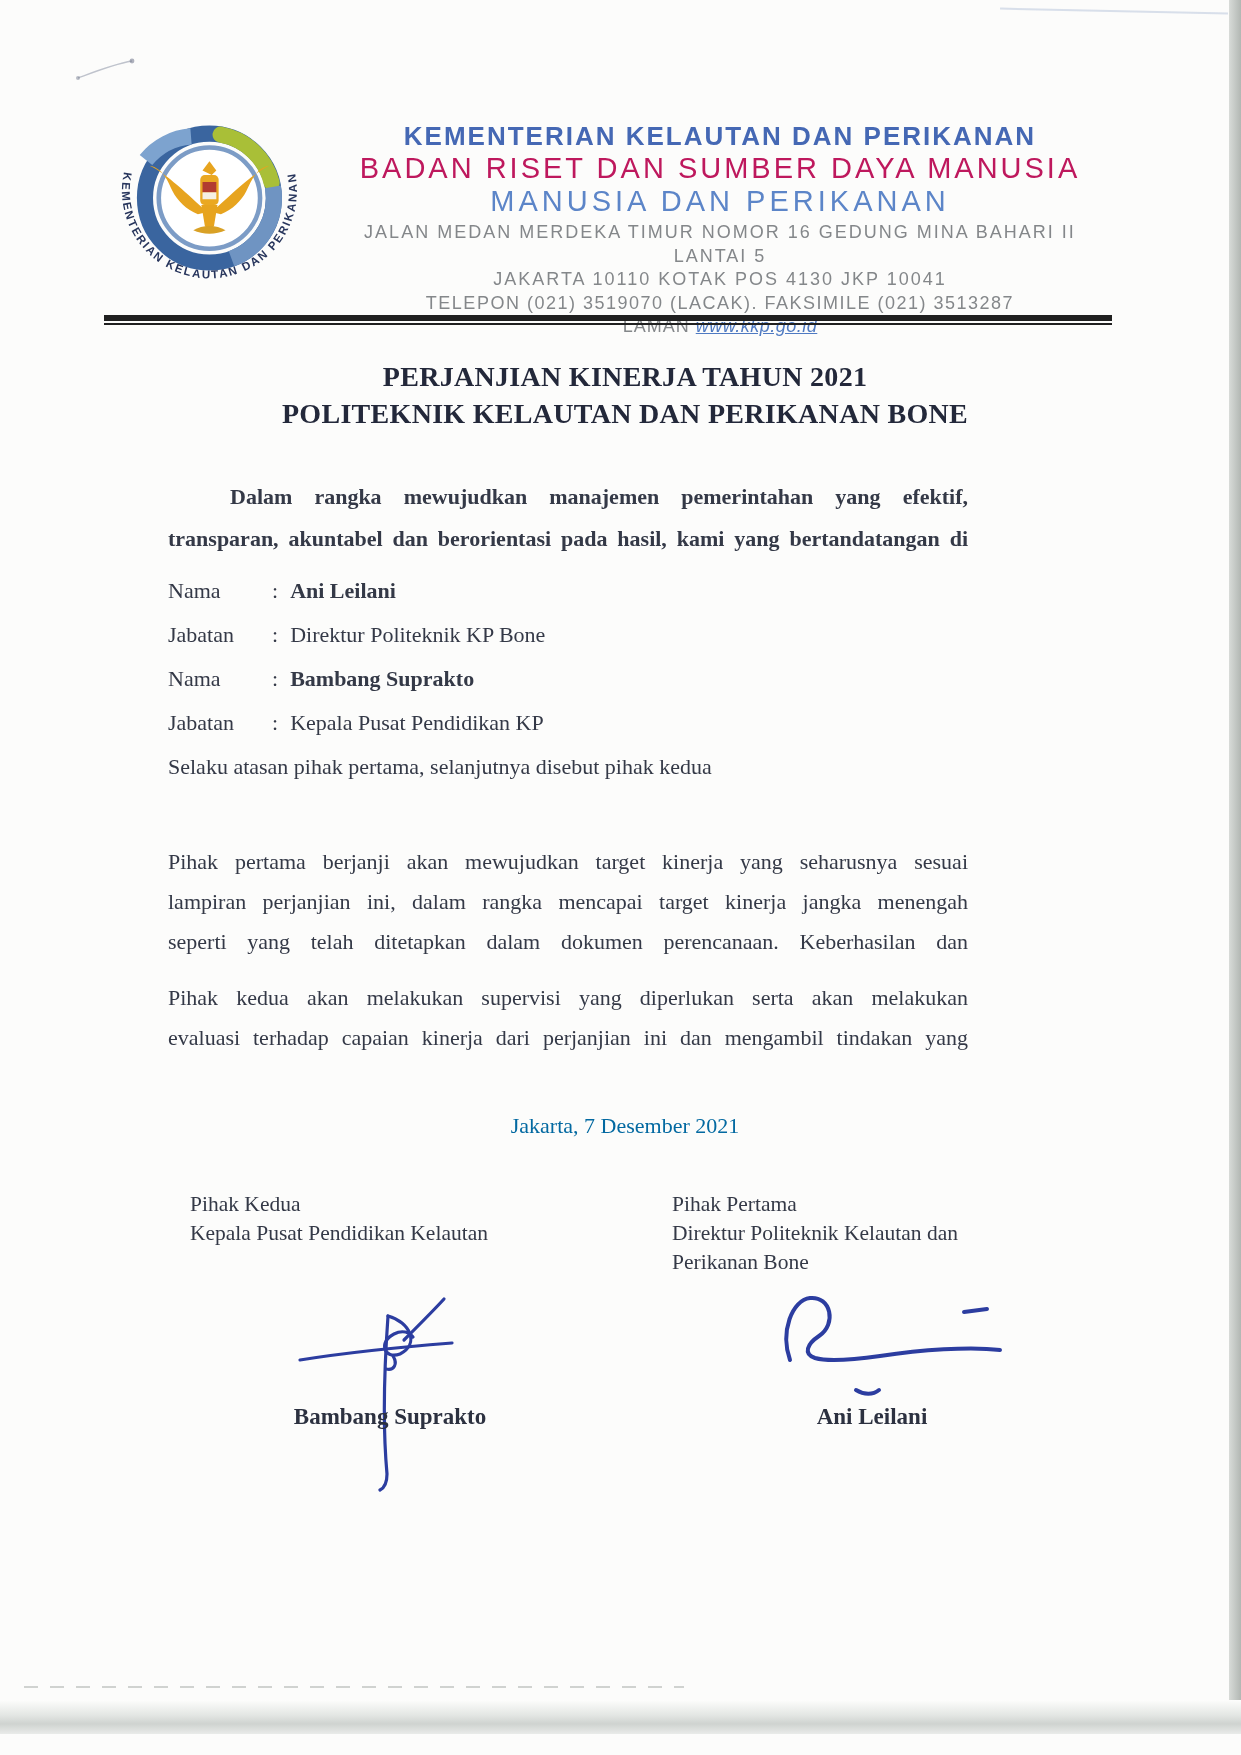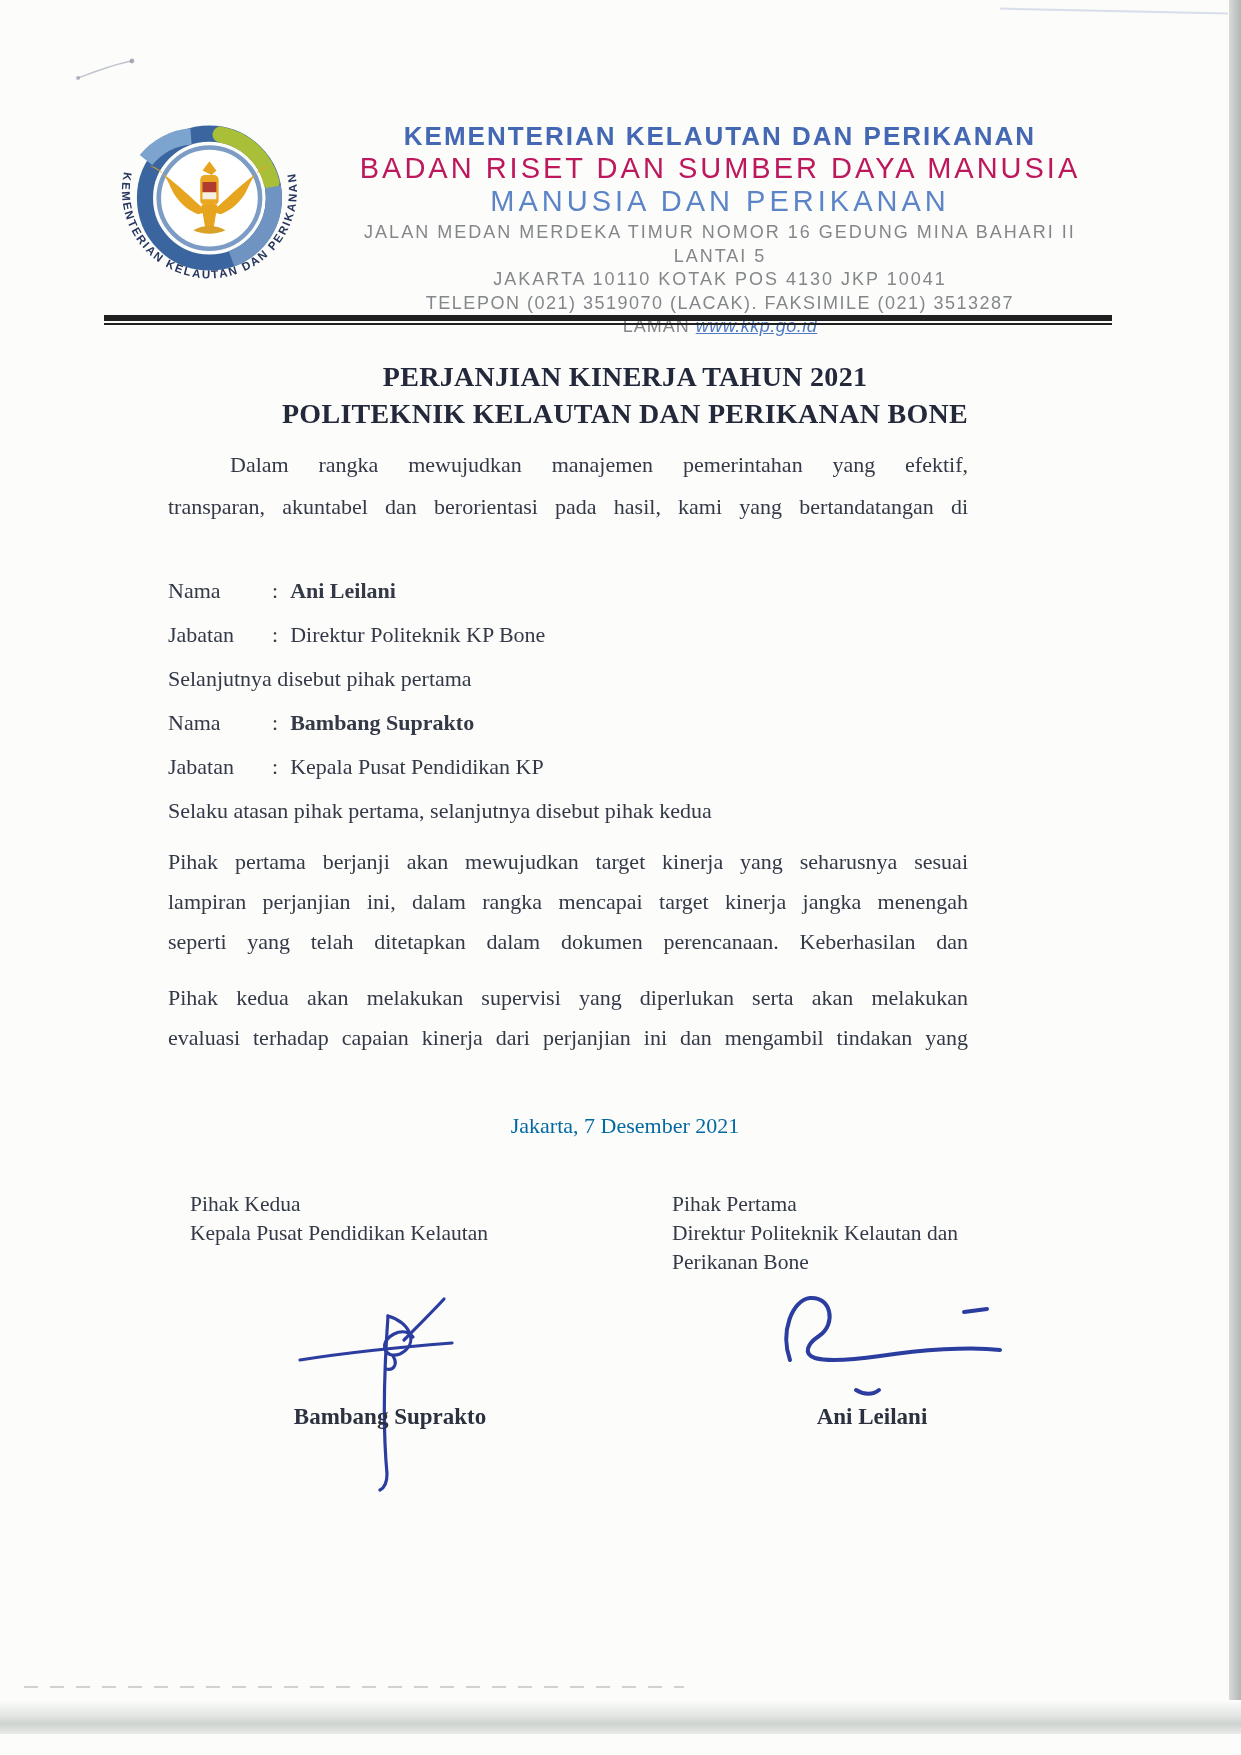--- a/index.html
+++ b/index.html
@@ -31,21 +31,21 @@
   .lh-laman{font-size:18px;letter-spacing:1px;line-height:23.5px;color:#84878a;}
   .lh-link{color:#4f7ac2;font-style:italic;text-decoration:underline;letter-spacing:.5px;cursor:pointer;}
   .rule{position:absolute;left:104px;top:315px;width:1008px;}
   .rule-thick{height:6px;background:#202020;}
   .rule-thin{height:2px;background:#202020;margin-top:2px;}
   
   .doc-title{position:absolute;left:100px;top:358px;width:1050px;text-align:center;
     font-weight:bold;font-size:28px;line-height:37px;color:#23283a;letter-spacing:.3px;}
   
   .bodycol{position:absolute;left:168px;width:800px;font-size:22px;color:#343947;}
-  .p-open{top:444px;line-height:42px;}
+  .p-open{top:476px;line-height:42px;font-weight:bold;}
   .jline{text-align:justify;text-align-last:justify;}
   .jline-last{text-align:left;}
   .indent{text-indent:62px;}
   .rows{top:576px;}
   .row{height:44px;line-height:30px;}
   .lbl{display:inline-block;width:104px;}
   .colon{margin-right:12px;}
   .bold{font-weight:bold;}
   .p-commit{top:842px;line-height:40px;}
   .p-superv{top:978px;line-height:40px;}
@@ -131,21 +131,20 @@
     <div class="jline">transparan, akuntabel dan berorientasi pada hasil, kami yang bertandatangan di</div>
   </div>
 
   <div class="bodycol rows">
     <div class="row">
       <span class="lbl">Nama</span><span class="colon">:</span><span class="bold">Ani Leilani</span>
     </div>
     <div class="row">
       <span class="lbl">Jabatan</span><span class="colon">:</span><span>Direktur Politeknik KP Bone</span>
     </div>
-    <div class="row">Selanjutnya disebut pihak pertama</div>
     <div class="row">
       <span class="lbl">Nama</span><span class="colon">:</span><span class="bold">Bambang Suprakto</span>
     </div>
     <div class="row">
       <span class="lbl">Jabatan</span><span class="colon">:</span><span>Kepala Pusat Pendidikan KP</span>
     </div>
     <div class="row">Selaku atasan pihak pertama, selanjutnya disebut pihak kedua</div>
   </div>
 
   <div class="bodycol p-commit">

